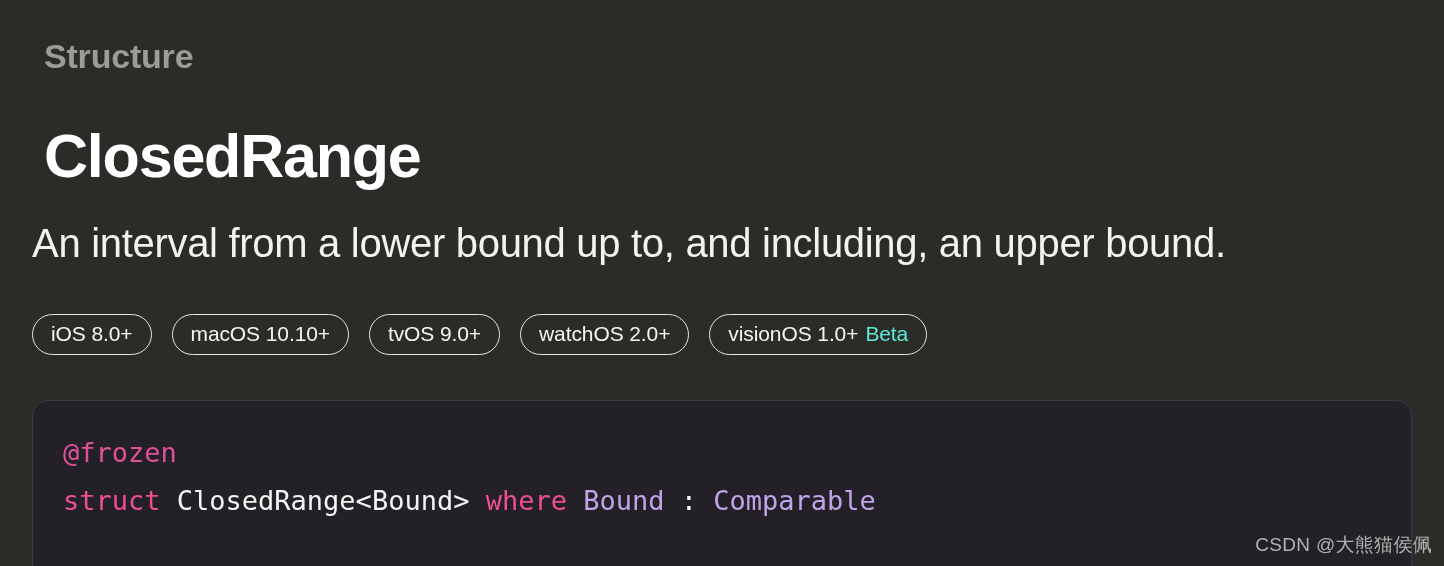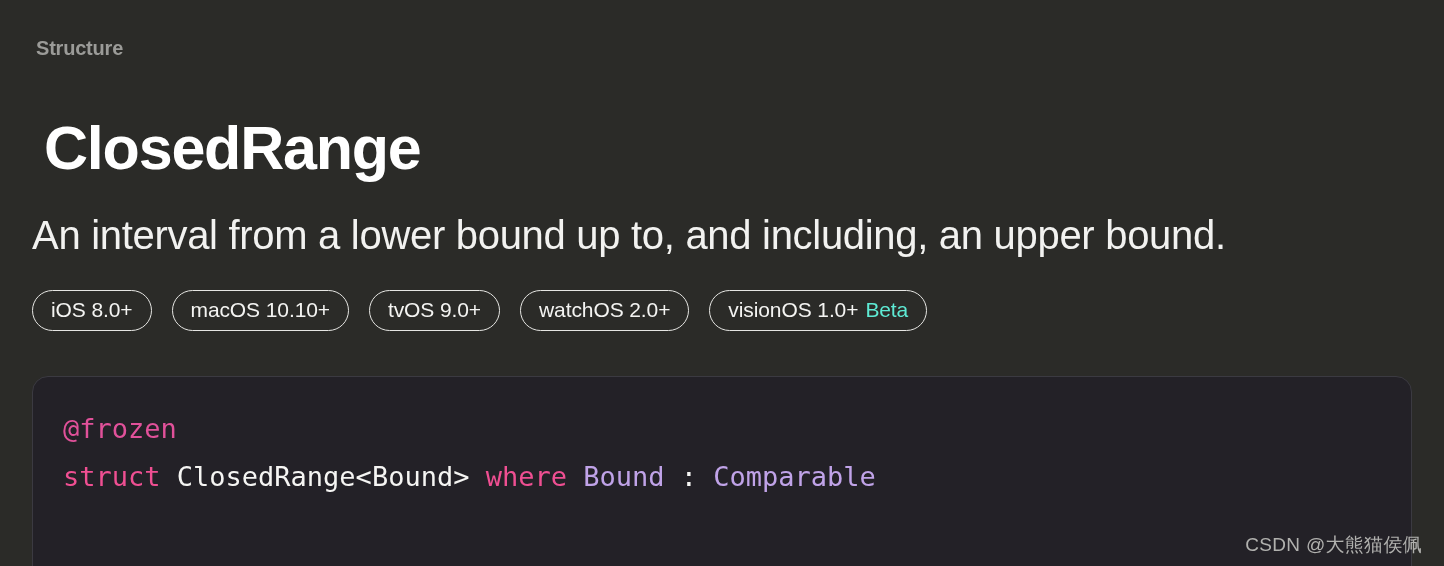--- a/index.html
+++ b/index.html
@@ -17,23 +17,23 @@
   }
 
   .page {
     position: absolute;
     inset: 0;
     padding: 0 32px;
     box-sizing: border-box;
   }
 
   .eyebrow {
-    margin: 4px;
+    margin: 12px;
     padding-top: 24px;
-    font-size: 20px;
+    font-size: 34px;
     font-weight: bold;
     letter-spacing: -0.2px;
     color: #9b9b98;
     line-height: 40px;
   }
 
   .title {
     margin: 12px;
     padding-top: 32px;
     font-size: 61px;
@@ -66,20 +66,21 @@
     gap: 7px;
     border: 1.6px solid #e6e6e3;
     border-radius: 999px;
     padding: 6px 18px 7px 18px;
     font-size: 21px;
     line-height: 26px;
     color: #f4f4f2;
     letter-spacing: -0.1px;
     white-space: nowrap;
     background: transparent;
+    margin-top: 16px;
   }
 
   .platform-beta {
     color: #5eead4;
   }
 
   .declaration {
     margin-top: 45px;
     background: #232127;
     border: 1px solid #3b3a41;
@@ -101,21 +102,21 @@
   }
 
   .tok-attr      { color: #e1519a; }
   .tok-keyword   { color: #ef4f92; }
   .tok-plain     { color: #f5f5f3; }
   .tok-type      { color: #c0a3e8; }
   .tok-punct     { color: #f5f5f3; }
 
   .watermark {
     position: absolute;
-    right: 22px;
+    right: 12px;
     bottom: 8px;
     font-size: 19px;
     color: #b9b9b6;
     letter-spacing: 0.3px;
     font-family: "Liberation Sans", sans-serif;
     opacity: 0.95;
     pointer-events: none;
   }
 </style>
 </head>

